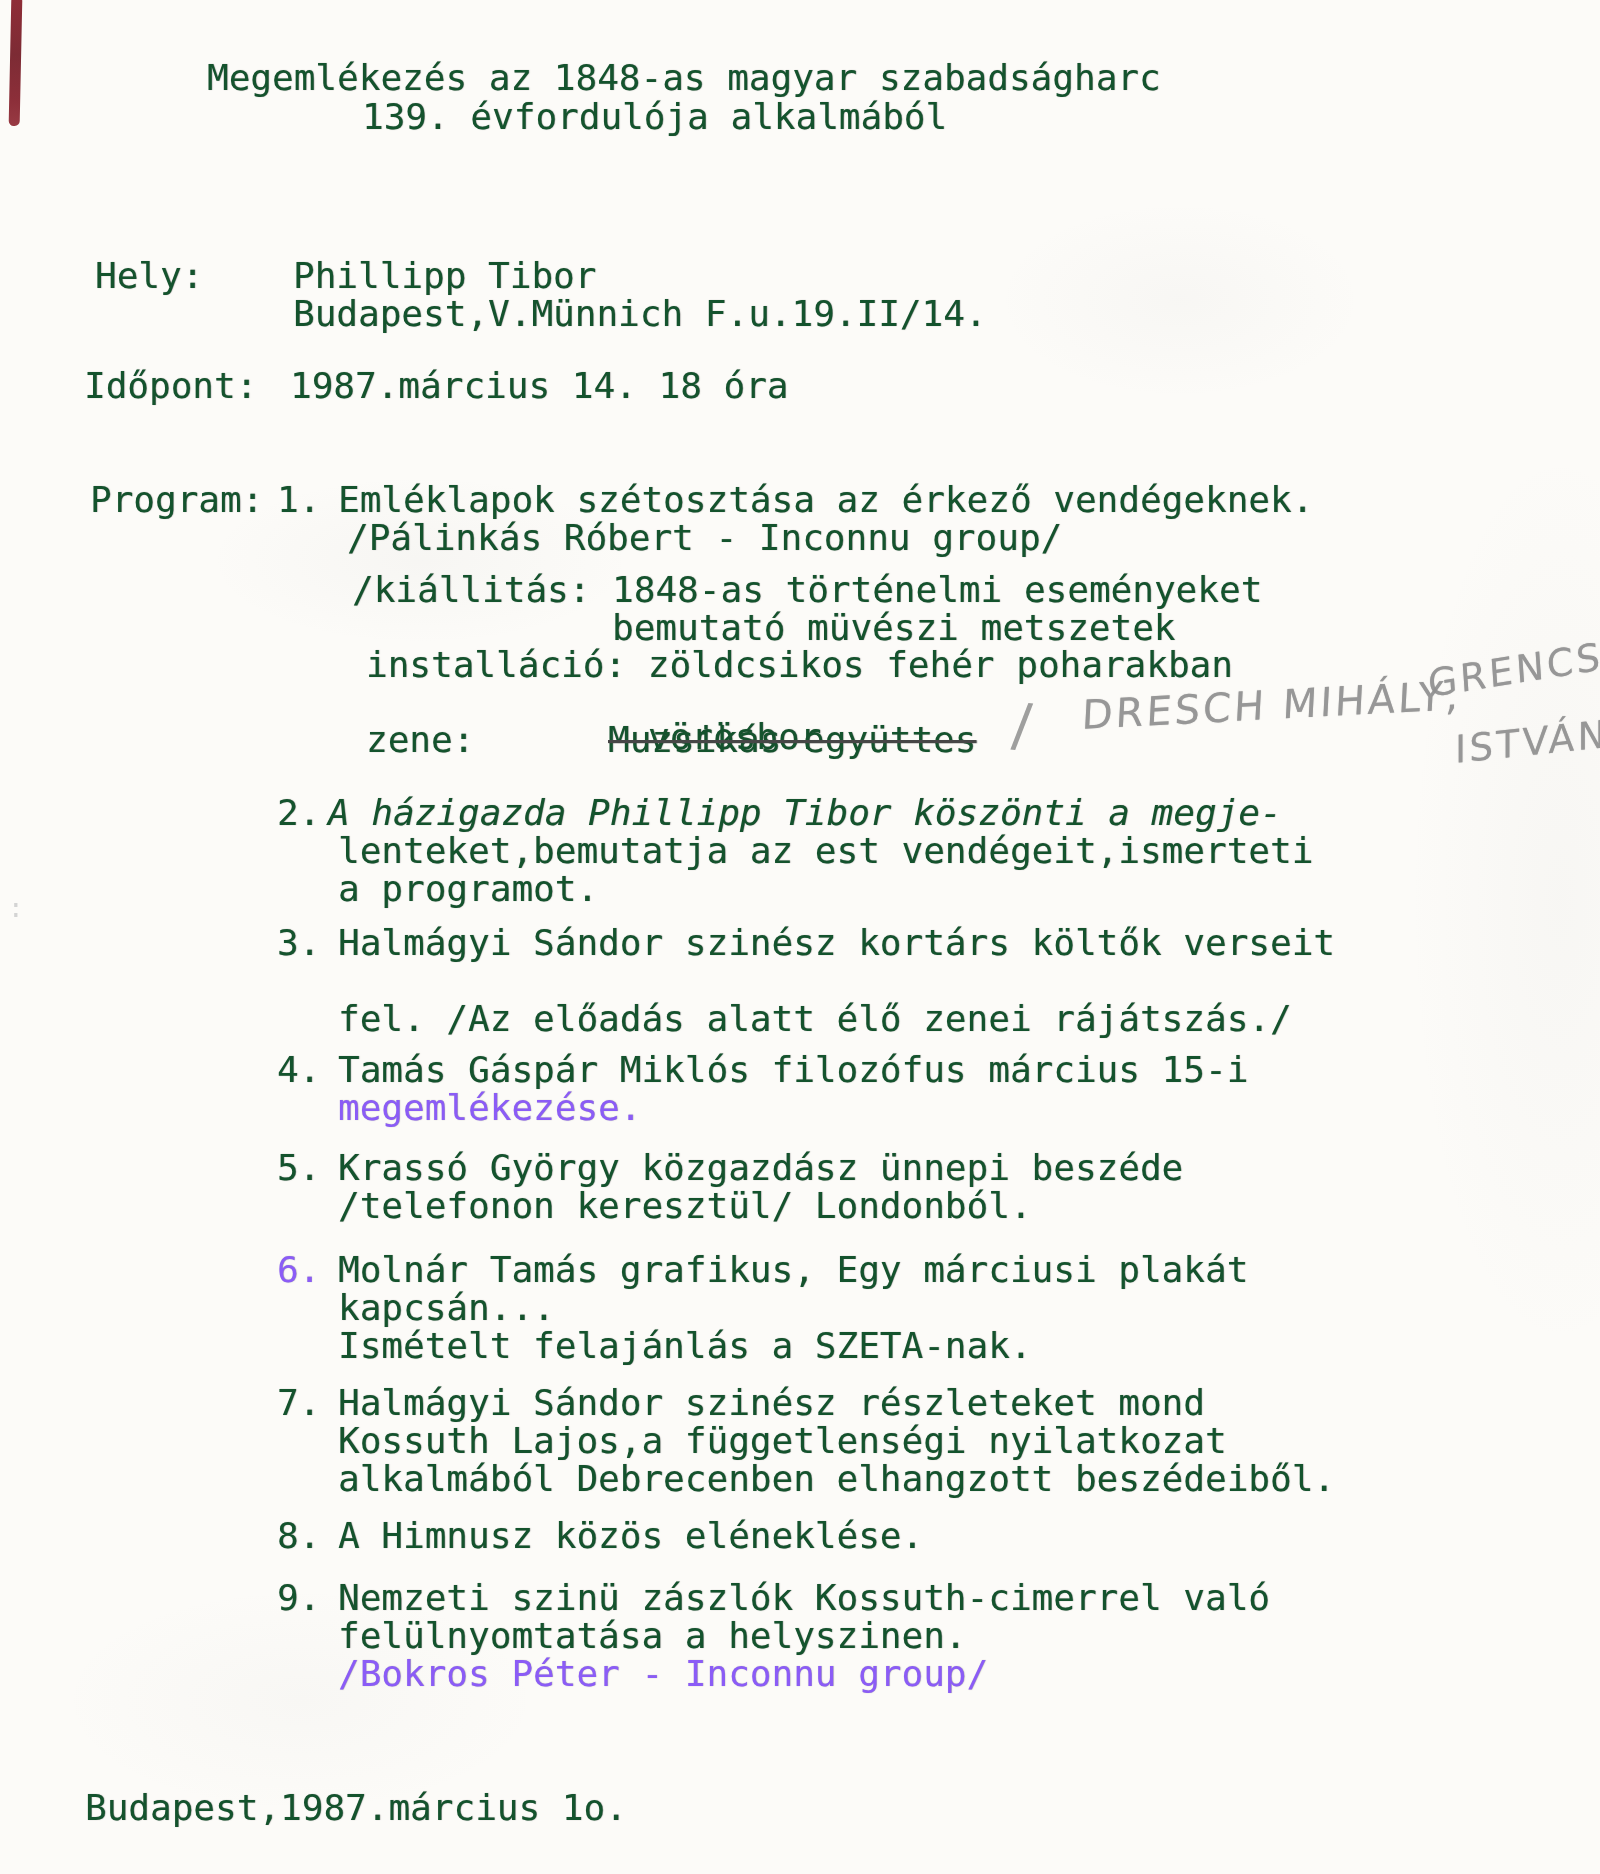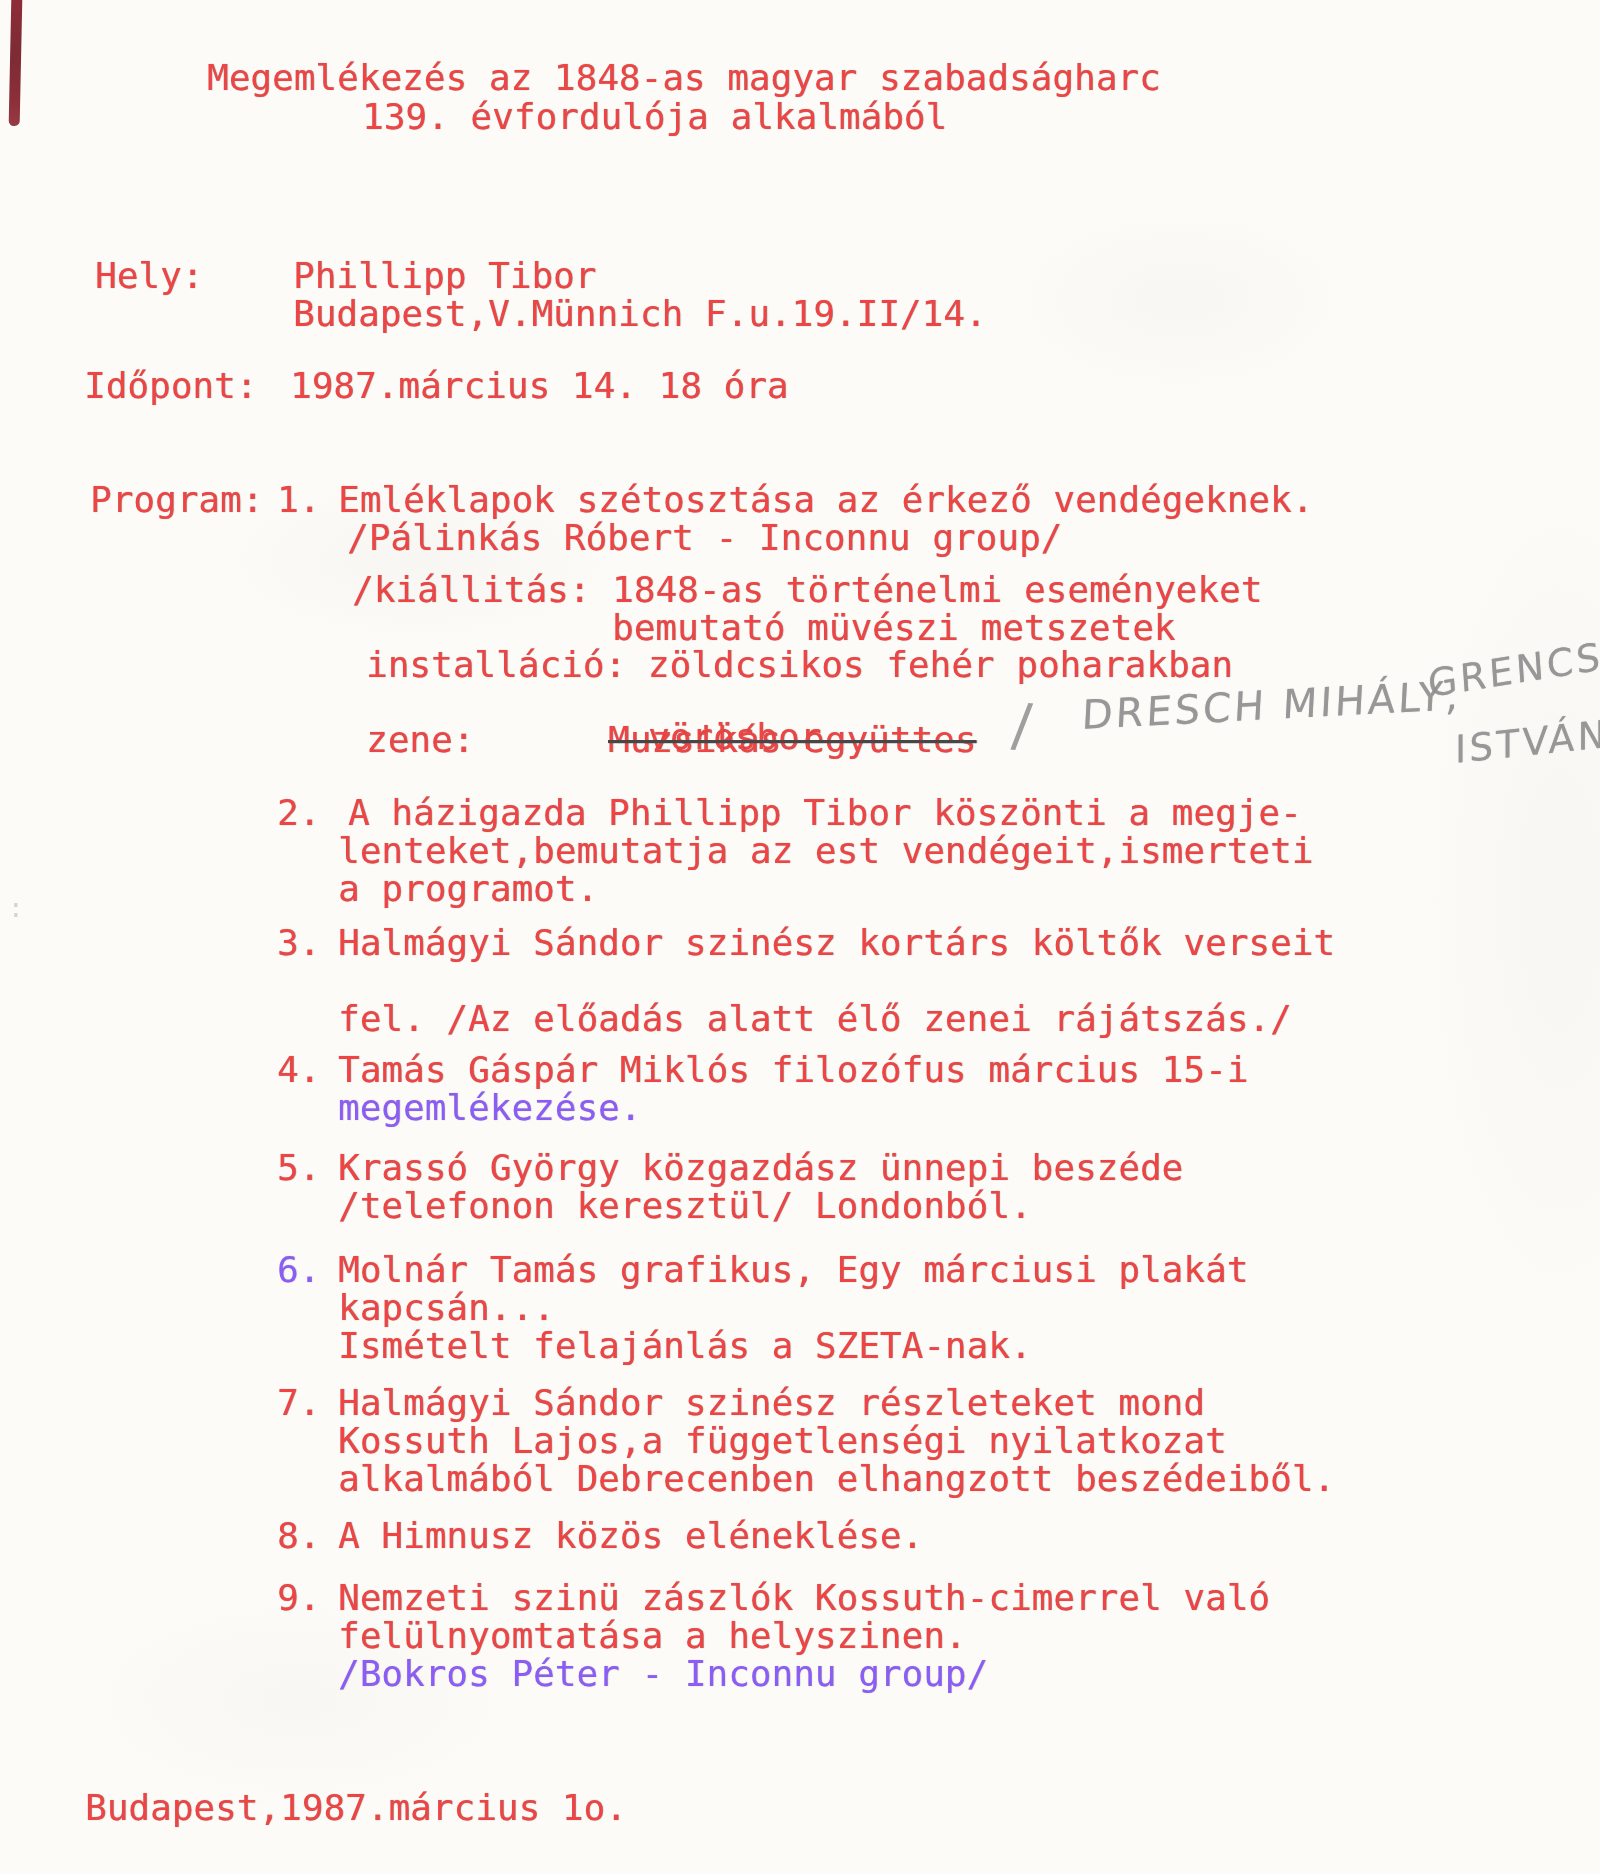--- a/index.html
+++ b/index.html
@@ -16,21 +16,21 @@
     background:
       radial-gradient(ellipse 300px 120px at 420px 560px, rgba(150,150,150,0.05), transparent 70%),
       radial-gradient(ellipse 260px 140px at 1180px 300px, rgba(150,150,150,0.045), transparent 70%),
       radial-gradient(ellipse 340px 160px at 300px 1700px, rgba(150,150,150,0.04), transparent 70%),
       radial-gradient(ellipse 200px 600px at 1560px 900px, rgba(160,160,160,0.05), transparent 75%);
   }
   .tw{
     position:absolute;
     font-family:"DejaVu Sans Mono",monospace;
     font-size:36px;line-height:40px;
-    color:#ef4444;
+    color:#14532d;
     white-space:pre;
     text-shadow:0.5px 0.4px 0.9px rgba(62,62,62,0.55);
   }
   .light{color:#8b5cf6;text-shadow:0.4px 0.3px 1px rgba(95,95,95,0.5);}
   .strike{text-decoration:line-through;text-decoration-thickness:3px;text-decoration-color:#474747;}
   .hw{
     position:absolute;
     font-family:"DejaVu Sans",sans-serif;
     color:#8f8f8f;
     letter-spacing:3px;
@@ -88,21 +88,21 @@
   <div class="tw" style="left:648px;top:683px;margin-top:34px;">vörösbor</div>
   <div class="tw" style="left:366px;top:720px;">zene:</div>
   <div class="tw strike" style="left:608px;top:720px;">Muzsikás együttes</div>
   <div class="pencil-slash" style="left:1012px;top:696px;">/</div>
 
   <div class="hw" style="left:1082px;top:692px;transform:rotate(-3deg) skewX(-6deg);">DRESCH MIHÁLY,</div>
   <div class="hw" style="left:1428px;top:662px;transform:rotate(-9deg) skewX(-5deg);font-size:38px;">GRENCSÓ</div>
   <div class="hw" style="left:1455px;top:728px;transform:rotate(-6deg) skewX(-6deg);font-size:38px;">ISTVÁN</div>
 
   <div class="tw" style="left:277px;top:793px;">2.</div>
-  <div class="tw" style="left:348px;top:793px;">A házigazda Phillipp Tibor köszönti a megje-</div>
+  <div class="tw" style="left:328px;top:793px;font-style:italic;">A házigazda Phillipp Tibor köszönti a megje-</div>
   <div class="tw" style="left:338px;top:831px;">lenteket,bemutatja az est vendégeit,ismerteti</div>
   <div class="tw" style="left:338px;top:869px;">a programot.</div>
 
   <div class="tw" style="left:277px;top:923px;">3.</div>
   <div class="tw" style="left:338px;top:923px;">Halmágyi Sándor szinész kortárs költők verseit</div>
   <div class="tw" style="left:338px;top:999px;">fel. /Az előadás alatt élő zenei rájátszás./</div>
 
   <div class="tw" style="left:277px;top:1050px;">4.</div>
   <div class="tw" style="left:338px;top:1050px;">Tamás Gáspár Miklós filozófus március 15-i</div>
   <div class="tw light" style="left:338px;top:1088px;">megemlékezése.</div>

